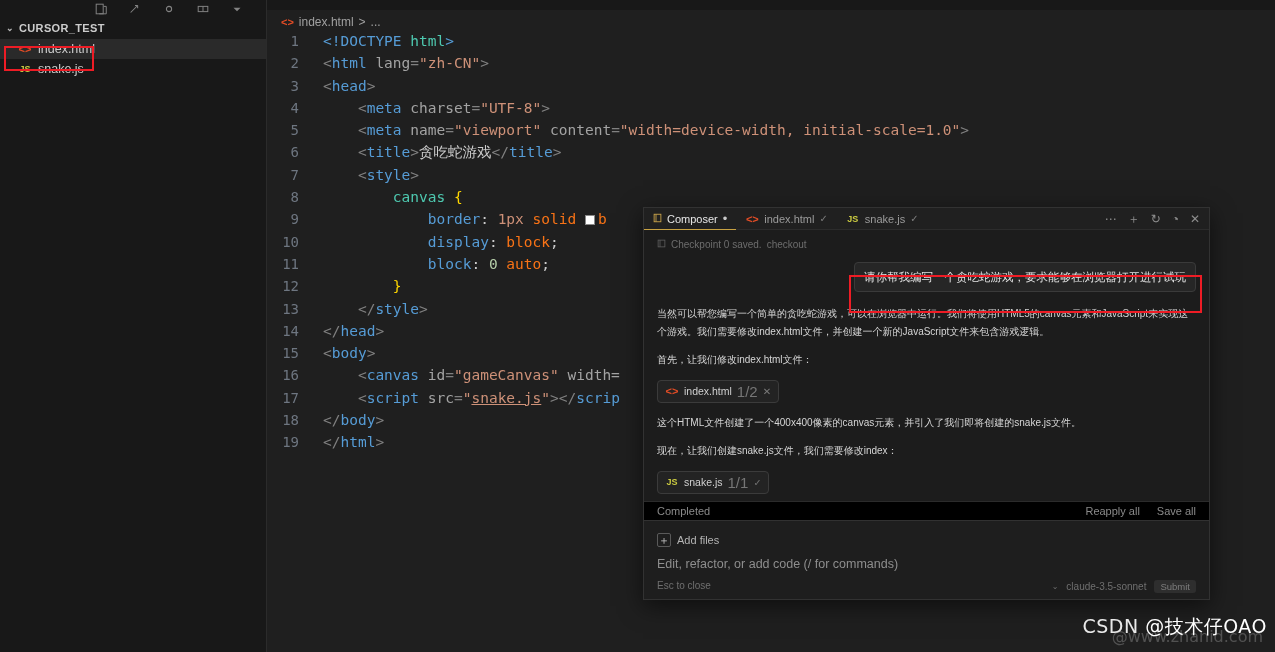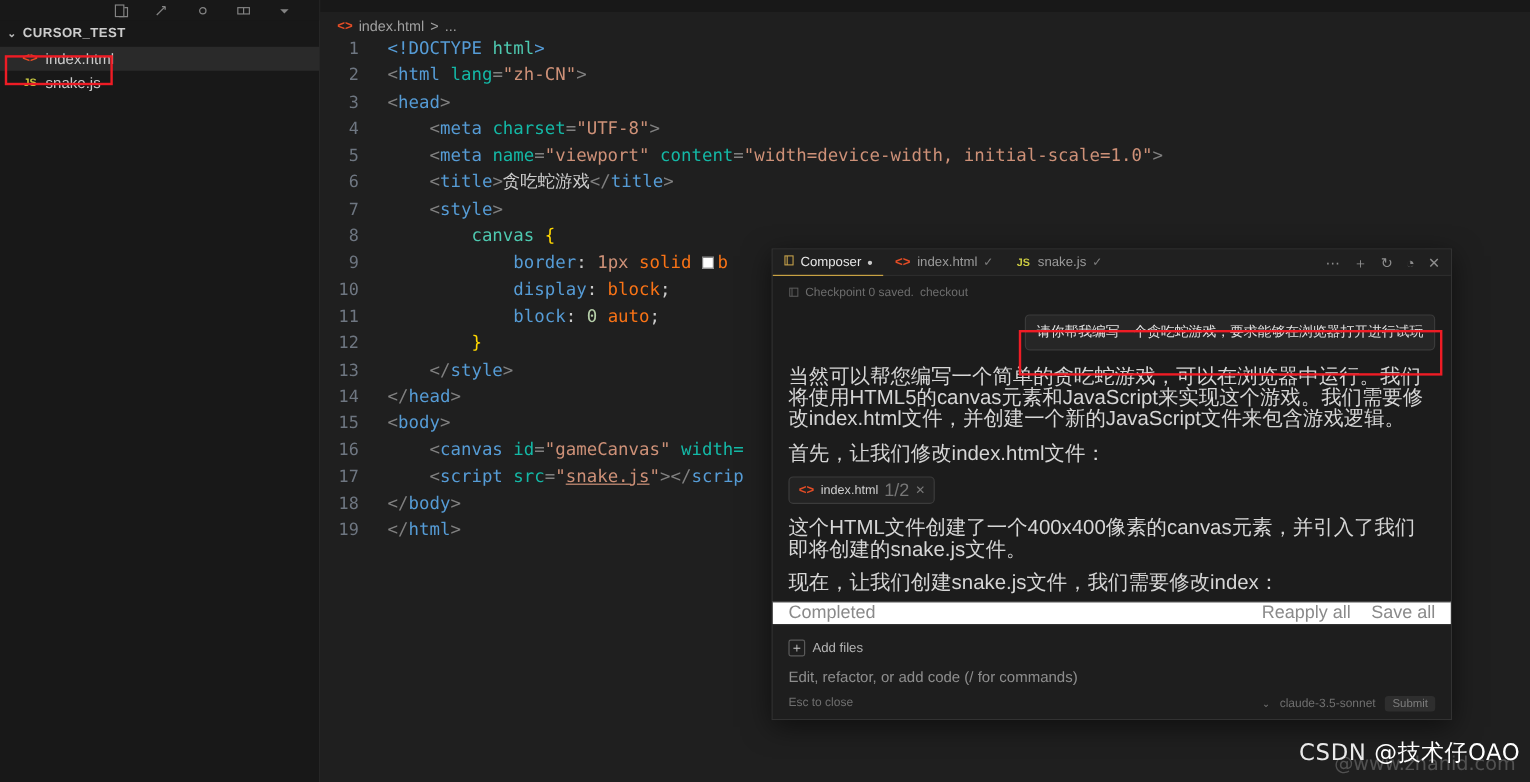--- a/index.html
+++ b/index.html
@@ -61,21 +61,21 @@
     line-height: 22.3px; overflow: hidden;
   }
   .cline { display: flex; height: 22.3px; white-space: pre; }
   .lnum {
     width: 50px; text-align: right; padding-right: 18px;
     color: #6e7681; flex: none; font-size: 14px;
   }
   .ctxt { padding-left: 6px; color: #cccccc; position: relative; }
   .t-tag   { color: #569cd6; }
   .t-name  { color: #4ec9b0; }
-  .t-attr  { color: #14b8a6; }
+  .t-attr  { color: #a3a3a3; }
   .t-str   { color: #ce9178; }
   .t-punc  { color: #808080; }
   .t-pink  { color: #f97316; }
   .t-val   { color: #ce9178; }
   .t-num   { color: #b5cea8; }
   .t-txt   { color: #cccccc; }
   .t-brace { color: #ffd700; }
   .t-link  { color: #ce9178; text-decoration: underline; text-decoration-color:#ce9178;}
   .colorbox {
     display: inline-block; width: 10px; height: 10px;
@@ -128,37 +128,37 @@
   #user-msg {
     background: #262626; border: 1px solid #3a3a3a; border-radius: 4px;
     color: #e2e2e2; font-size: 11.5px; padding: 6px 9px; max-width: 348px;
     line-height: 1.4;
   }
   #user-msg-highlight {
     position: absolute; left: 205px; top: 45px; width: 353px; height: 38px;
     border: 2px solid #ee1c25; pointer-events: none;
   }
   .para {
-    color: #d6d6d6; font-size: 17px; line-height: 17.5px;
+    color: #d6d6d6; font-size: 10px; line-height: 17.5px;
     margin-bottom: 11px;
   }
   .chip {
     display: inline-flex; align-items: center; gap: 5px;
     background: #232323; border: 1px solid #3b3b3b; border-radius: 4px;
     padding: 2px 7px; font-size: 10.5px; color: #d0d0d0;
     margin-bottom: 11px;
   }
   .chip .cnt { color: #767676; font-size: 15px; }
   .chip .x { color: #7a7a7a; font-size: 10px; }
   .chip .ok { color: #6f6f6f; font-size: 9.5px; }
 
   #comp-status {
     height: 19px; flex: none; display: flex; align-items: center;
-    padding: 0 13px; font-size: 15px; color: #8a8a8a;
-    border-top: 1px solid #2b2b2b; background: #ffffff;
+    padding: 0 13px; font-size: 11px; color: #8a8a8a;
+    border-top: 1px solid #2b2b2b; background: #000000;
   }
   #comp-status .right { margin-left: auto; display: flex; gap: 17px; }
   #comp-status .right span { cursor: pointer; }
 
   #comp-input {
     flex: none; background: #1e1e1e; border-top: 1px solid #313131;
     padding: 9px 13px 6px 13px;
   }
   #addfiles {
     display: inline-flex; align-items: center; gap: 6px;

